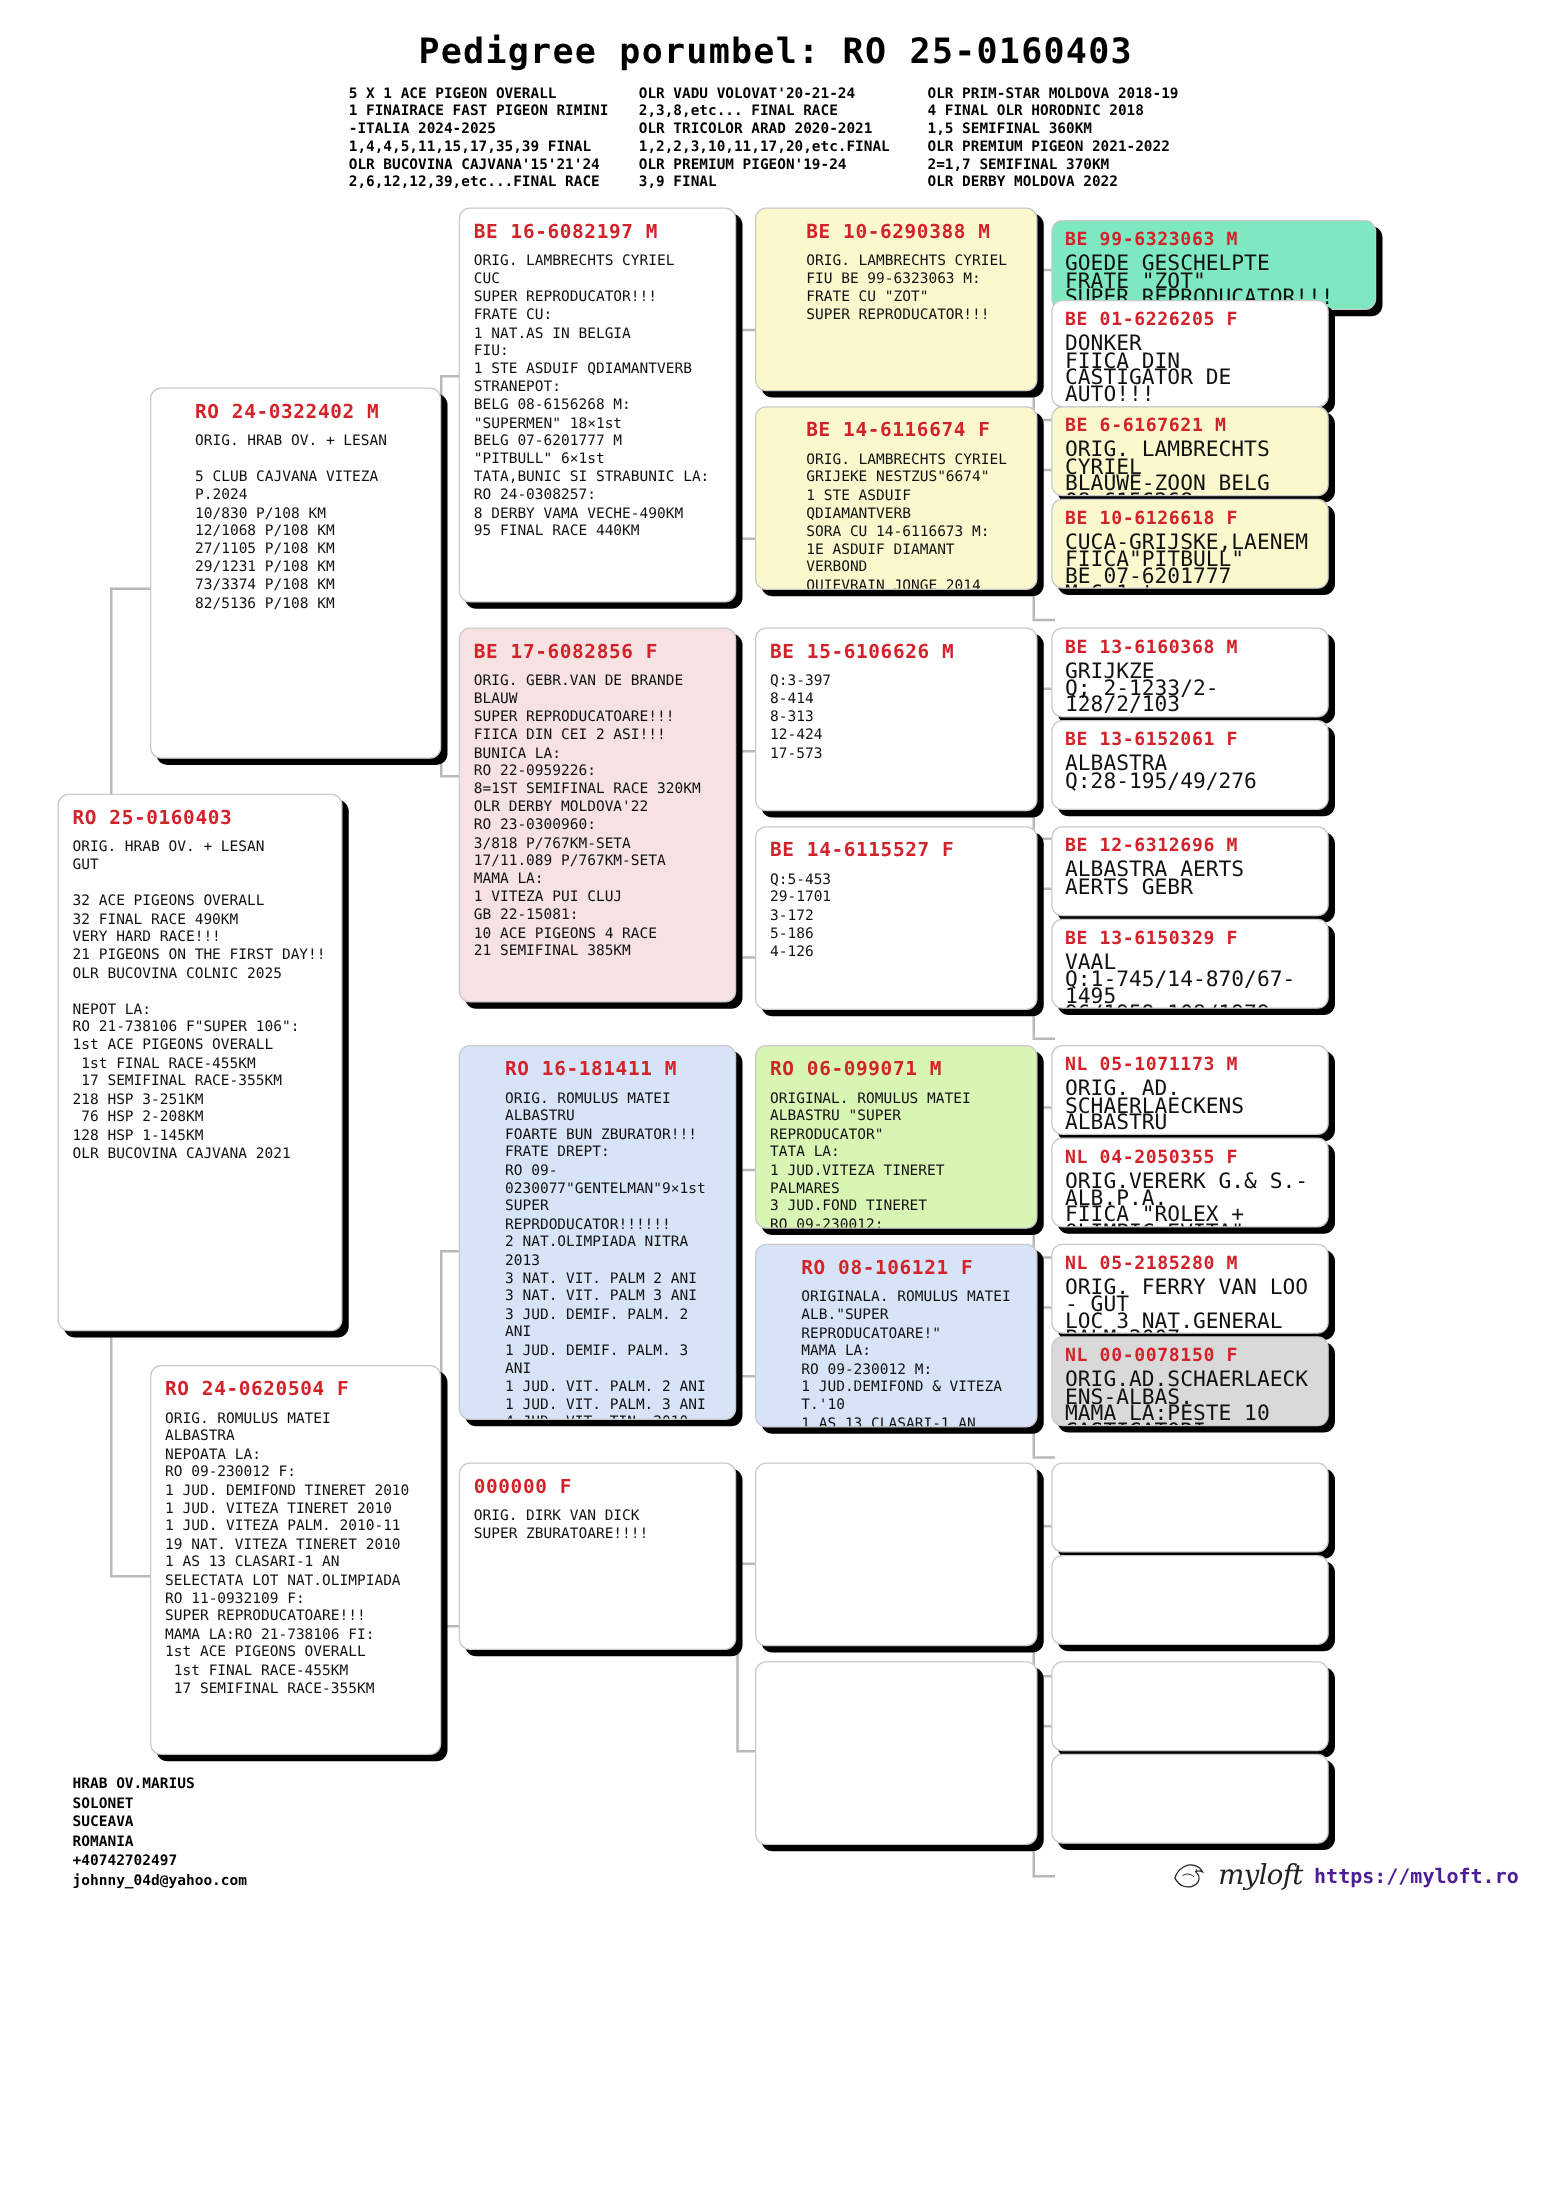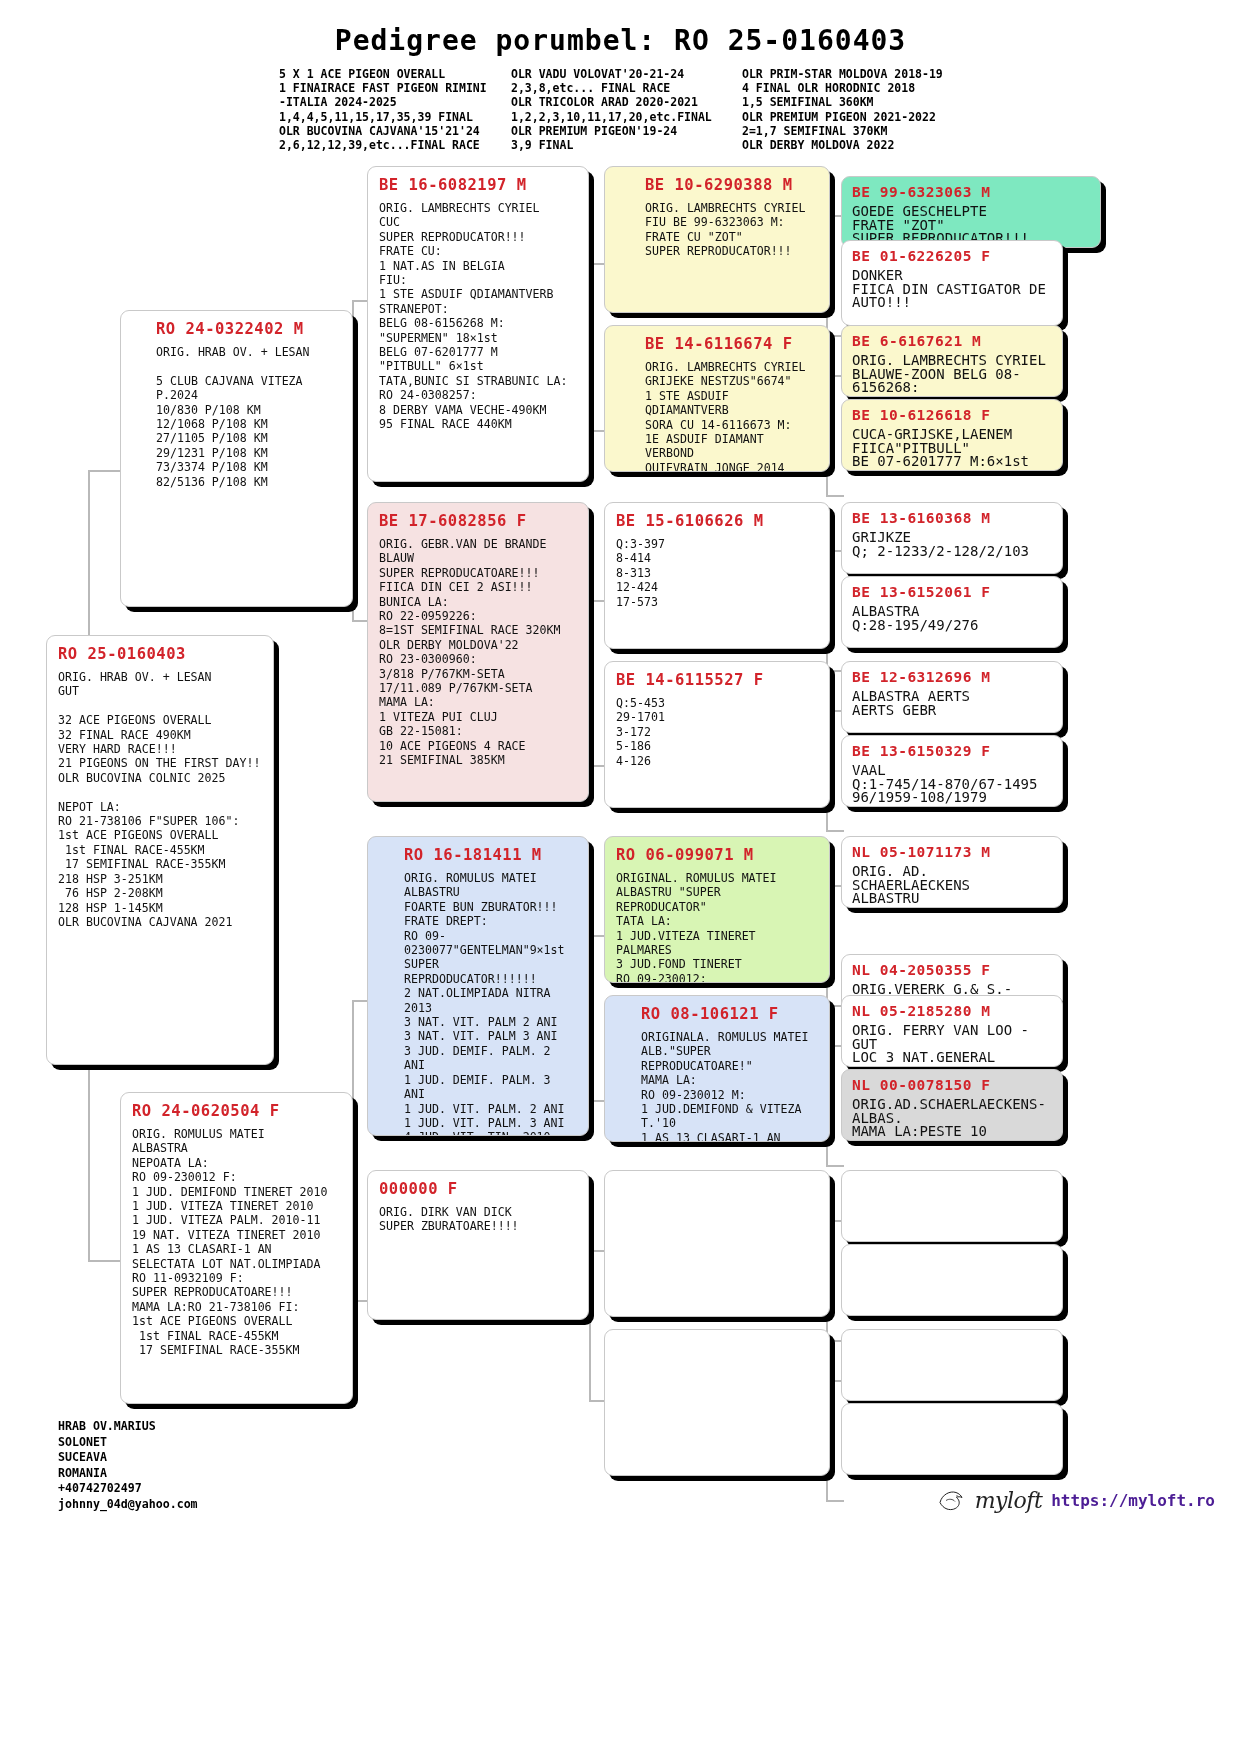--- a/index.html
+++ b/index.html
@@ -55,21 +55,21 @@
   .t-yellow { background:#fbf8cd;padding-left:40px; }
   .t-pink   { background:#f6e2e2; }
   .t-blue   { background:#d7e3f7;padding-left:36px; }
   .t-green  { background:#d8f5b4; }
   .t-mint   { background:#7ee8c0; }
   .t-grey   { background:#d9d9d9; }
 
   
   .card.g4 { padding:7px 10px 4px 10px; }
   .card.g4 .cid { font-size:14.5px; margin-bottom:5px; }
-  .card.g4 .body { font-size:14px; line-height:13.6px; }
+  .card.g4 .body { font-size:17px; line-height:13.6px; }
 
   
   .ln { position:absolute; background:#b9b9b9; }
   .lnv { width:1.5px; }
   .lnh { height:1.5px; }
 
   
   .footer {
     position:absolute; left:58px; top:1419px;
     font-size:11.6px; line-height:15.5px; font-weight:bold; color:#000;
@@ -396,21 +396,21 @@
   <div class="body">VAAL
 Q:1-745/14-870/67-1495
 96/1959-108/1979</div>
 </div>
 
 <div class="card g4 t-white" style="left:841px; top:836px; width:222px; height:72px;">
   <div class="cid">NL 05-1071173 M</div>
   <div class="body">ORIG. AD. SCHAERLAECKENS
 ALBASTRU</div>
 </div>
-<div class="card g4 t-white" style="left:841px; top:910px; width:222px; height:72px;margin-top:44px;">
+<div class="card g4 t-white" style="left:841px; top:910px; width:222px; height:72px;">
   <div class="cid">NL 04-2050355 F</div>
   <div class="body">ORIG.VERERK G.&amp; S.-ALB.P.A.
 FIICA "ROLEX + OLIMPIC EVITA"</div>
 </div>
 
 <div class="card g4 t-white" style="left:841px; top:995px; width:222px; height:72px;">
   <div class="cid">NL 05-2185280 M</div>
   <div class="body">ORIG. FERRY VAN LOO - GUT
 LOC 3 NAT.GENERAL PALM.2007
 PALMARES GENERAL</div>

